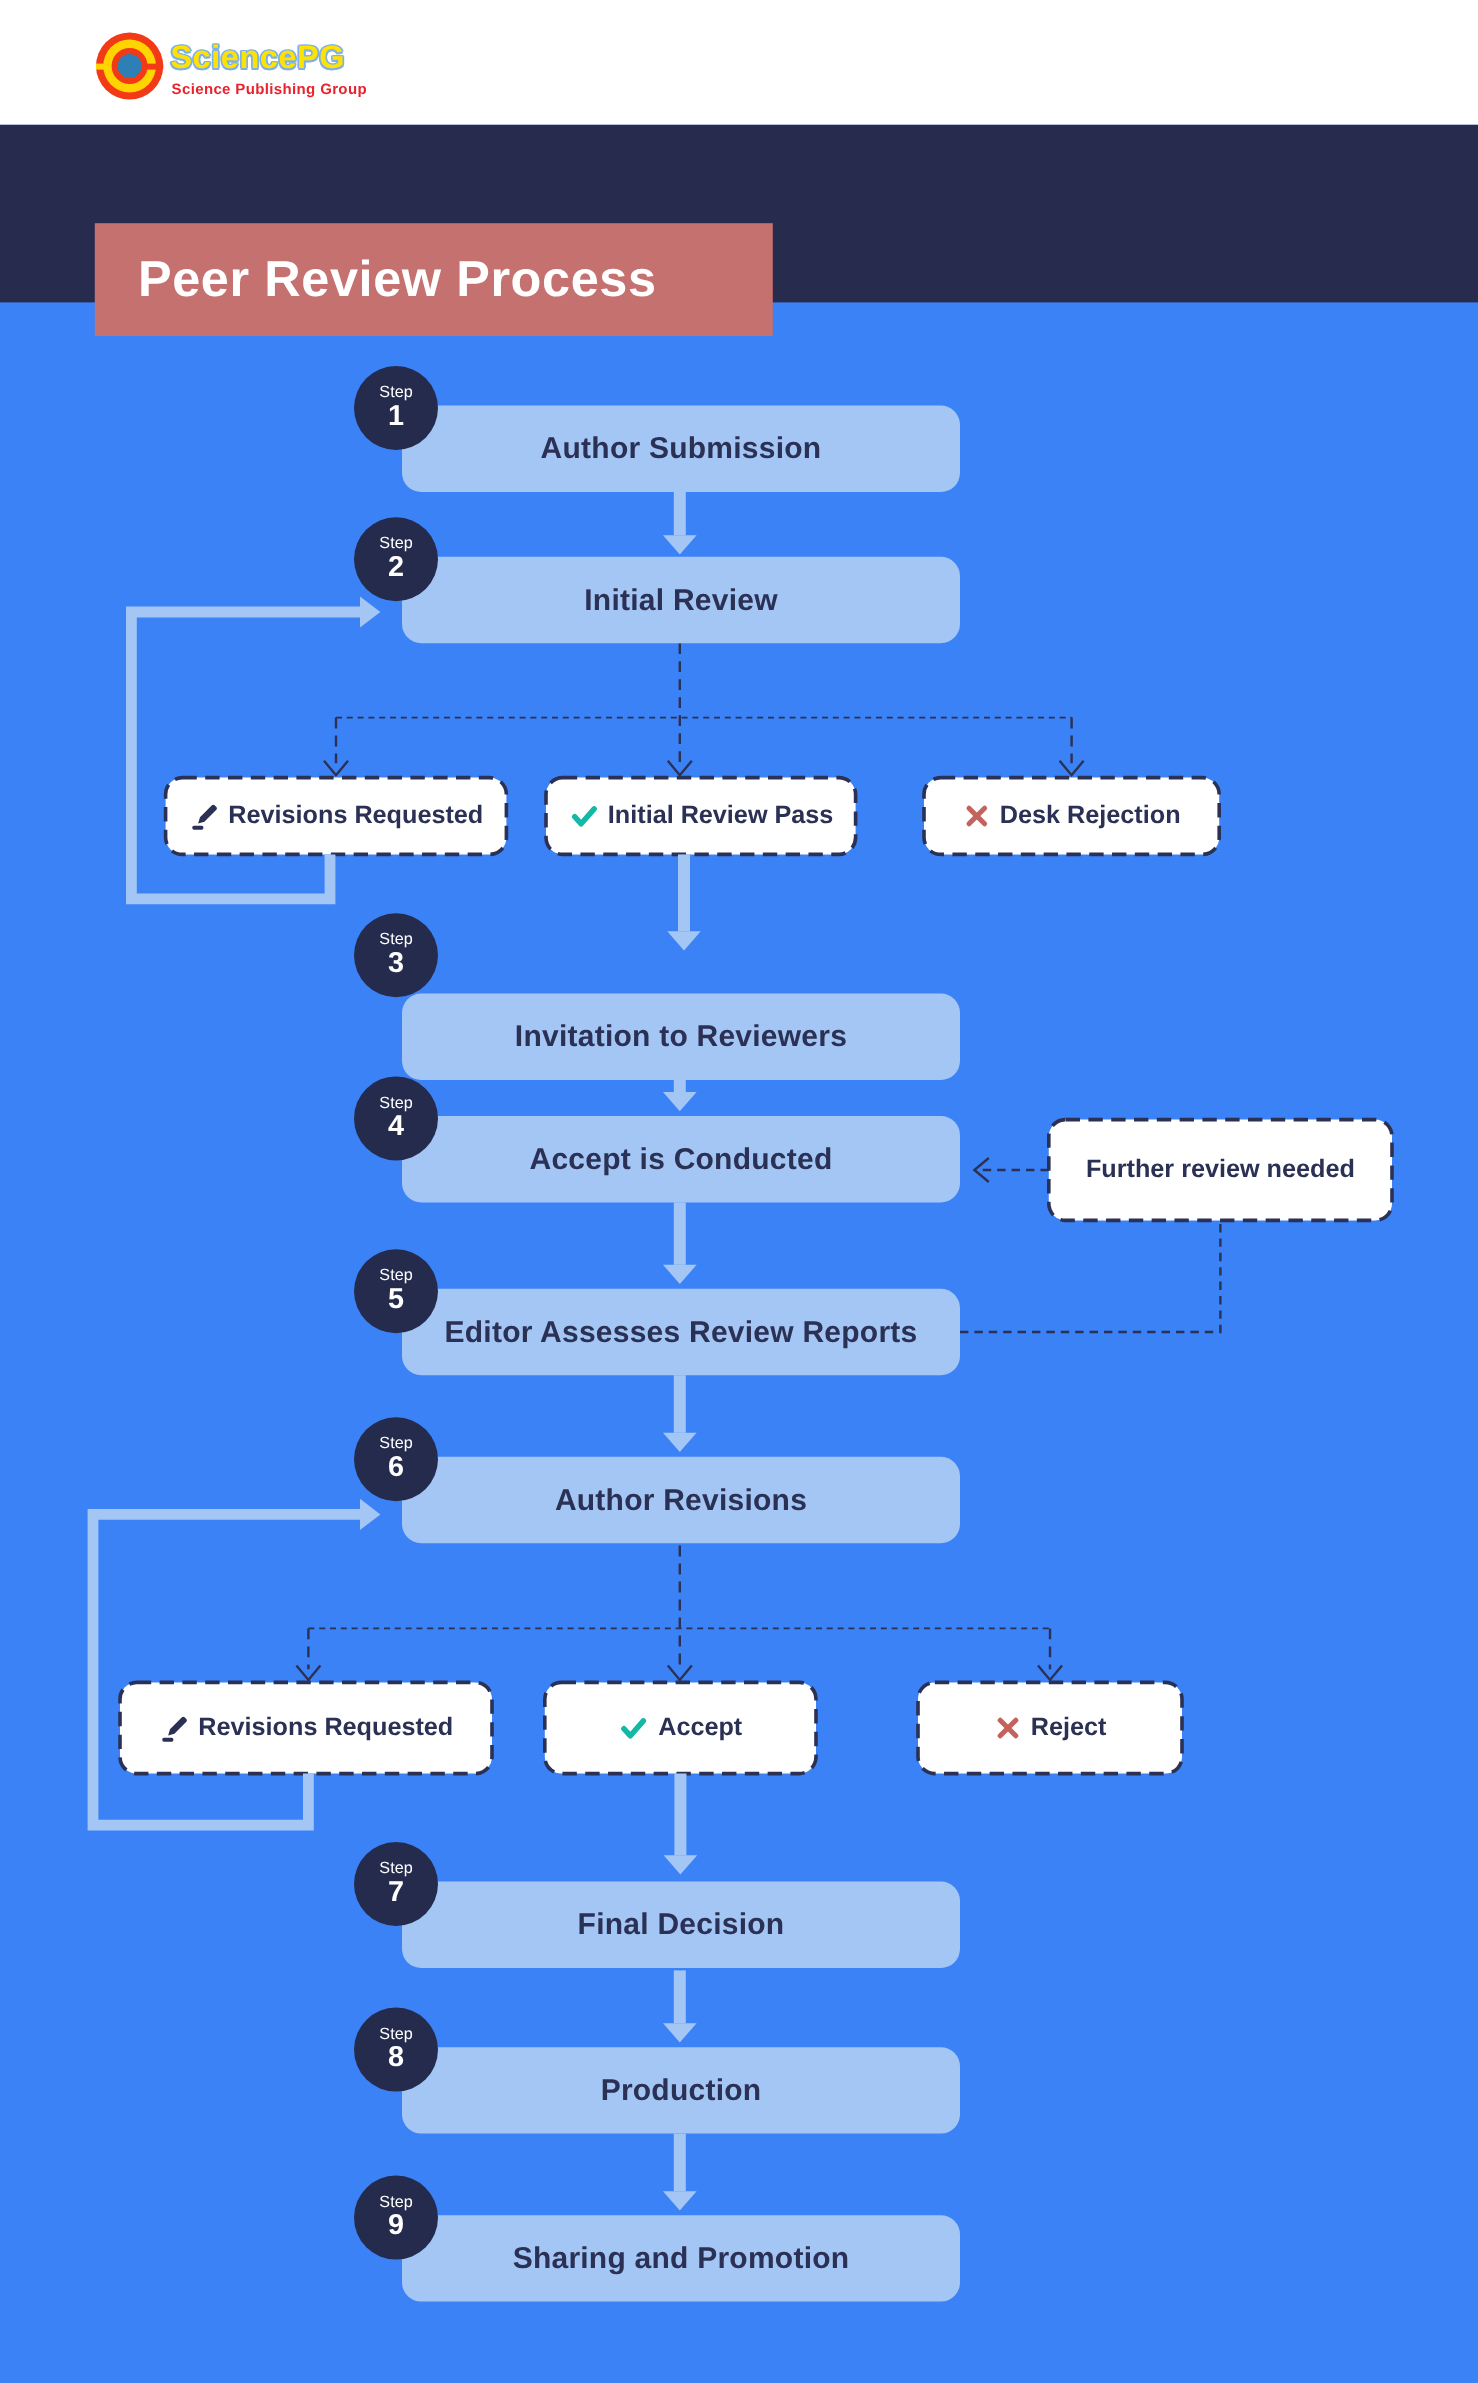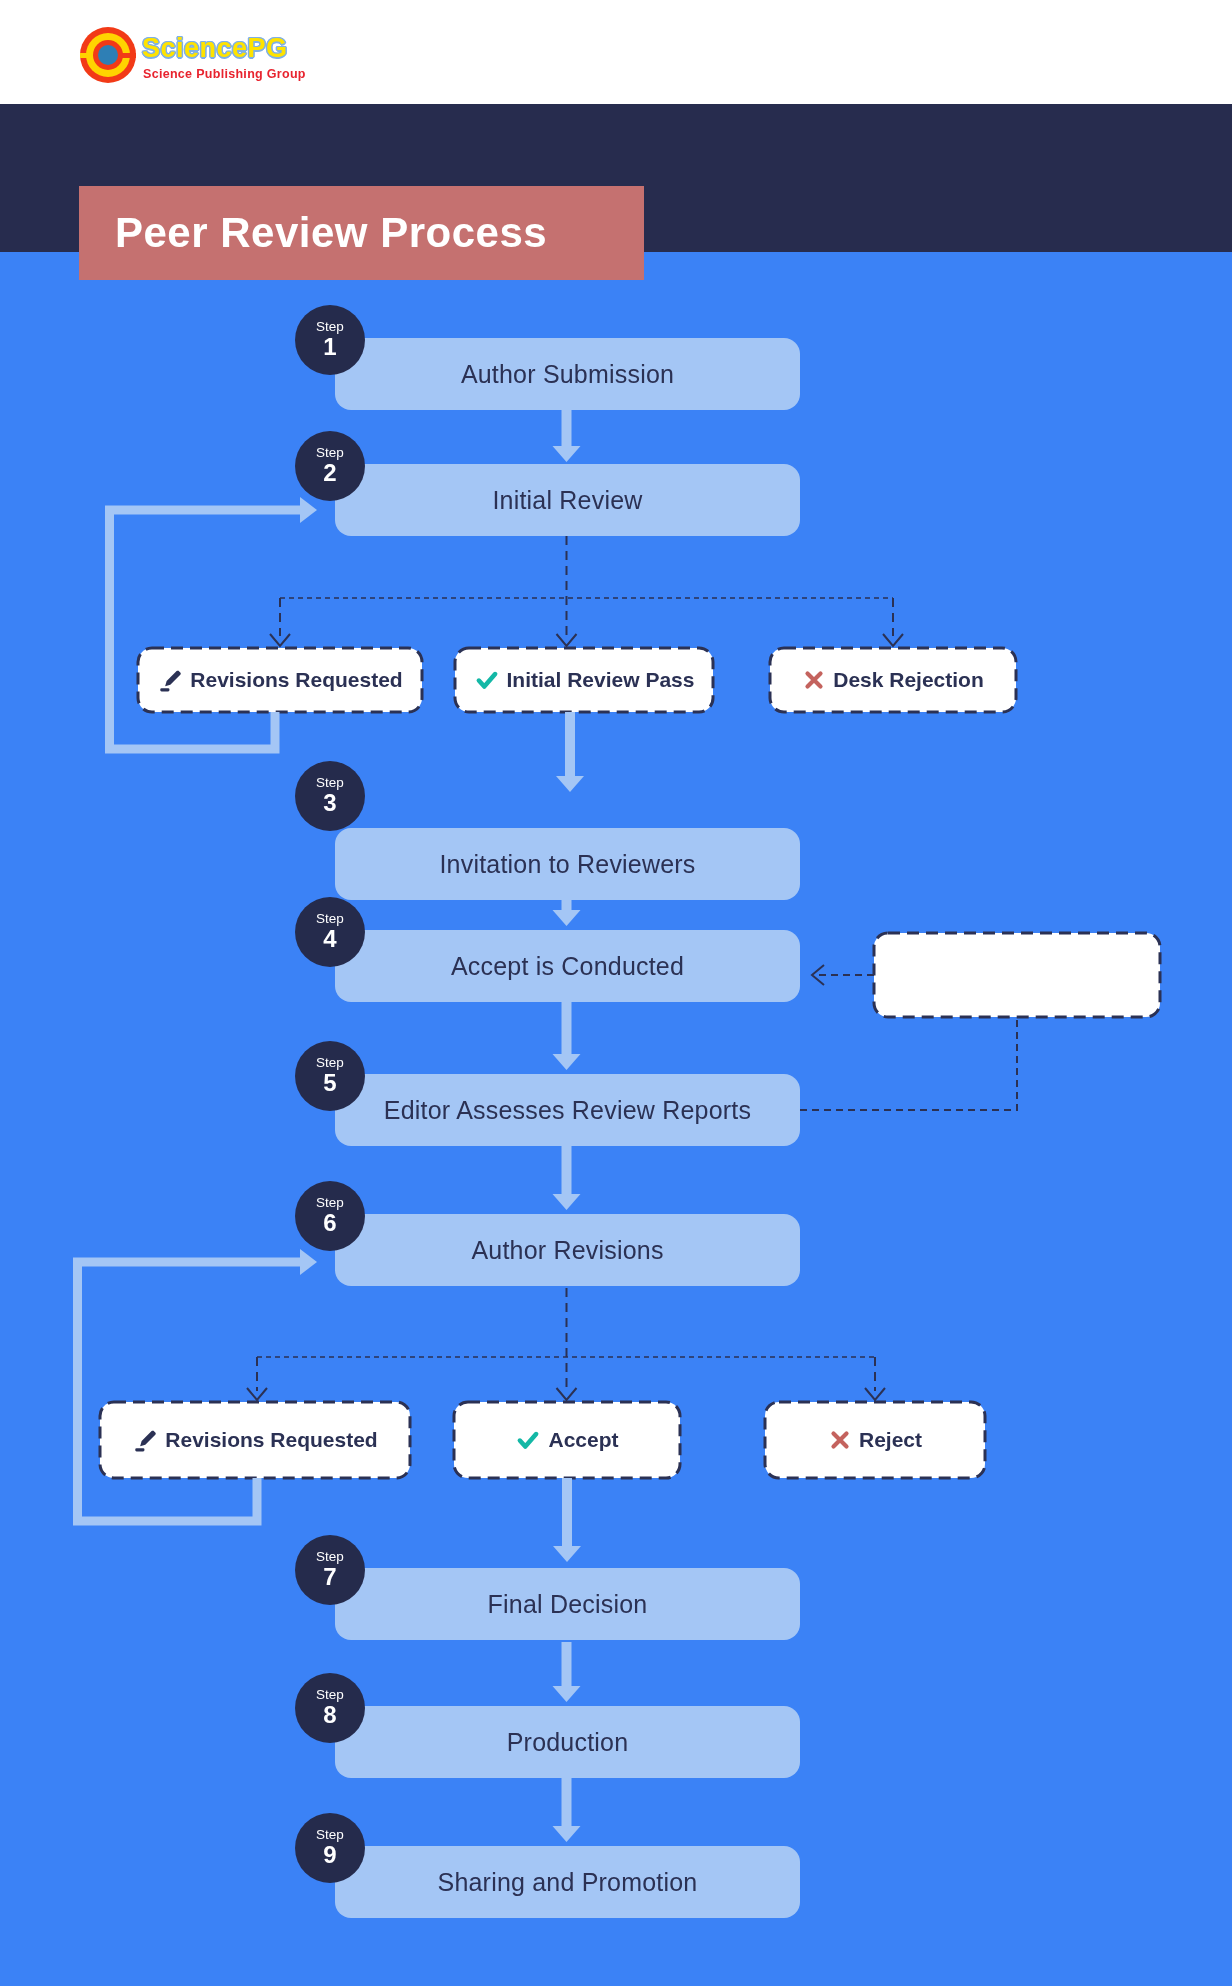--- a/index.html
+++ b/index.html
@@ -26,21 +26,21 @@
   .navy-band{position:absolute;left:0;top:104px;width:1232px;height:148px;background:#272c4e;}
   .title-box{position:absolute;left:79px;top:158px;width:565px;height:94px;background:#c57170;
              display:flex;align-items:center;margin-top:28px;}
   .title-box h1{margin:0 0 0 36px;font-size:42px;font-weight:700;color:#ffffff;letter-spacing:.5px;}
 
   
   svg.connectors{position:absolute;left:0;top:0;width:1232px;height:1986px;}
 
   .step-box{position:absolute;left:335px;width:465px;height:72px;background:#a4c6f5;border-radius:16px;
             display:flex;align-items:center;justify-content:center;z-index:2;}
-  .step-box span{font-size:25px;font-weight:400;color:#2b3154;letter-spacing:.2px;}
+  .step-box span{font-size:25px;font-weight:700;color:#2b3154;letter-spacing:.2px;}
 
   .badge{position:absolute;left:295px;width:70px;height:70px;border-radius:50%;background:#252b4c;
          display:flex;flex-direction:column;align-items:center;justify-content:center;z-index:3;line-height:1.05;}
   .badge .s{font-size:13.5px;font-weight:400;color:#ffffff;}
   .badge .n{font-size:24px;font-weight:700;color:#ffffff;}
 
   .branch-content{position:absolute;display:flex;align-items:center;justify-content:center;gap:7px;z-index:2;}
   .branch-content span{font-size:21px;font-weight:700;color:#2b3154;}
   .branch-content svg{flex:0 0 auto;}
 
@@ -214,20 +214,23 @@
     </svg>
     <span>Initial Review Pass</span>
   </div>
   <div class="branch-content" style="left:770px;top:648px;width:246px;height:64px">
     <svg width="24" height="24" viewBox="0 0 24 24">
       <path d="M5.5 5.5l13 13M18.5 5.5l-13 13" stroke="#c4635e" stroke-width="4.2" stroke-linecap="round"></path>
     </svg>
     <span>Desk Rejection</span>
   </div>
 
+  <div class="note-content" style="left:874px;top:933px;width:286px;height:84px">
+    <span>Further review needed</span>
+  </div>
 
   <div class="branch-content" style="left:100px;top:1402px;width:310px;height:76px">
     <svg width="26" height="26" viewBox="0 0 24 24">
       <path d="M19.6 3.2l1.9 1.9c.6.6.6 1.5 0 2.1l-9.2 9.2-4.8 1.4 1.4-4.8 9.2-9.2c.6-.6 1.5-.6 2.1 0z" fill="#2b3154"></path>
       <rect x="3" y="19.5" width="8.5" height="3" rx="1.2" fill="#2b3154"></rect>
     </svg>
     <span>Revisions Requested</span>
   </div>
   <div class="branch-content" style="left:454px;top:1402px;width:226px;height:76px">
     <svg width="26" height="26" viewBox="0 0 24 24">

